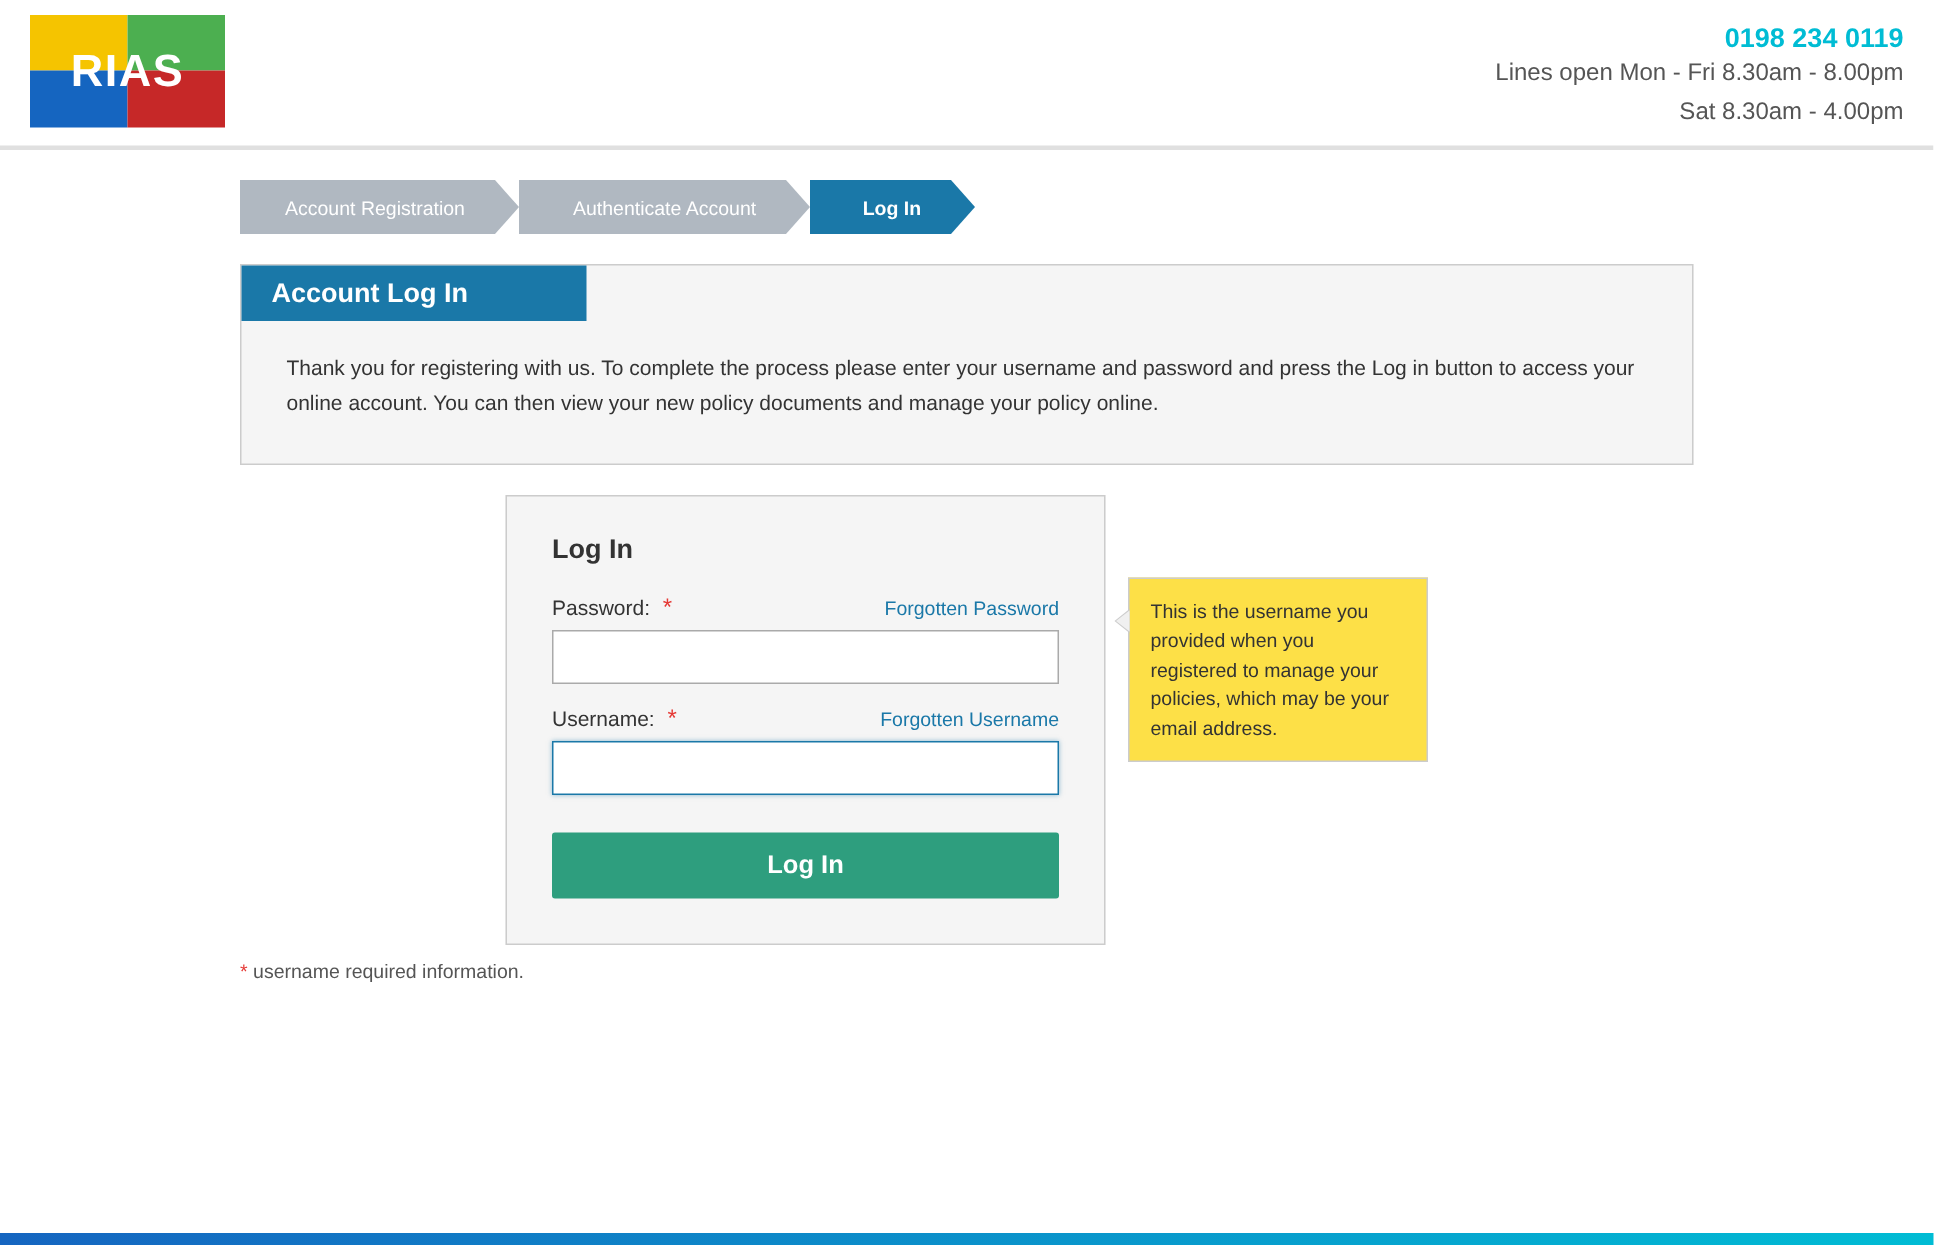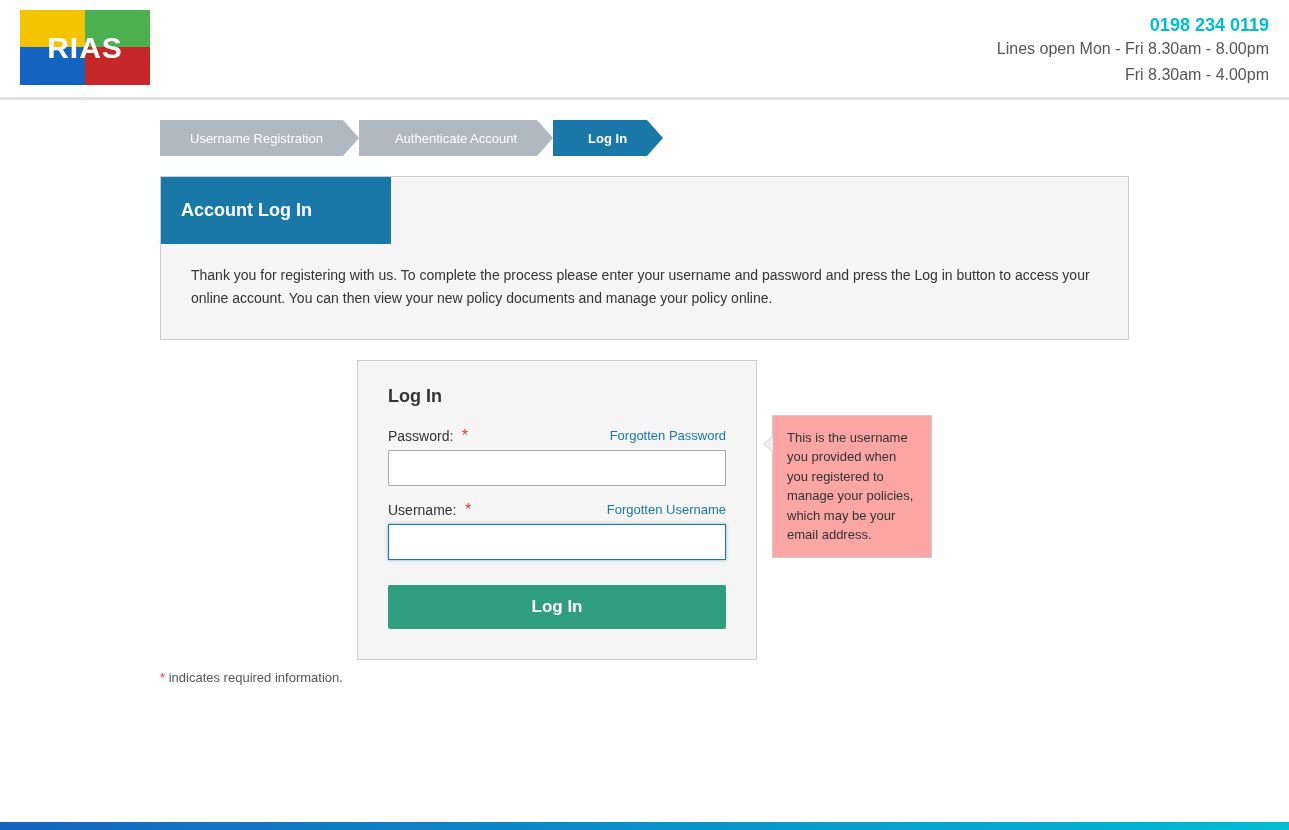--- a/index.html
+++ b/index.html
@@ -125,21 +125,21 @@
       margin: 20px 160px 10px 160px;
       border: 1px solid #ccc;
       background: #f5f5f5;
     }
 
     .account-title {
       background: #1a78a8;
       color: white;
       font-size: 18px;
       font-weight: bold;
-      padding: 23px 20px;
+      padding: 8px 20px;
       display: inline-block;
       min-width: 230px;
     }
 
     .account-body {
       padding: 20px 30px 30px 30px;
     }
 
     .account-body p {
       color: #333;
@@ -221,24 +221,24 @@
       font-size: 17px;
       font-weight: bold;
       border: none;
       cursor: pointer;
       margin-top: 10px;
       border-radius: 2px;
     }
 
     
     .tooltip-box {
-      background: #fca5a5;
+      background: #fde047;
       border: 1px solid #ccc;
       padding: 12px 14px;
-      width: 160px;
+      width: 200px;
       font-size: 13px;
       color: #333;
       line-height: 1.5;
       margin-top: 55px;
       position: relative;
     }
 
     .tooltip-box::before {
       content: '';
       position: absolute;
@@ -292,28 +292,28 @@
       <div class="logo-bg-yellow"></div>
       <div class="logo-bg-green"></div>
       <div class="logo-bg-blue"></div>
       <div class="logo-bg-red"></div>
       <div class="logo-text">RIAS</div>
     </div>
   </div>
   <div class="contact-info">
     <div class="contact-phone">0198 234 0119</div>
     <div class="contact-hours">Lines open Mon - Fri 8.30am - 8.00pm</div>
-    <div class="contact-hours">Fri 8.30am - 4.00pm</div>
+    <div class="contact-hours">Sat 8.30am - 4.00pm</div>
   </div>
 </div>
 
 <div class="steps-container">
   <div class="steps">
     <div class="step step-inactive">
-      <span>Username Registration</span>
+      <span>Account Registration</span>
     </div>
     <div class="step step-inactive" style="margin-left:16px;padding-left:36px;">
       <span>Authenticate Account</span>
     </div>
     <div class="step step-active" style="margin-left:16px;">
       <span>Log In</span>
     </div>
   </div>
 </div>
 
@@ -356,16 +356,16 @@
     <button class="login-btn">Log In</button>
   </div>
 
   <div class="tooltip-box">
     <span>This is the username you provided when you registered to manage your policies, which may be your email address.</span>
   </div>
 </div>
 
 <div class="required-note">
   <span class="star">*</span>
-  <span> indicates required information.</span>
+  <span> username required information.</span>
 </div>
 
 <div class="footer-bar"></div>
 
 </body></html>

